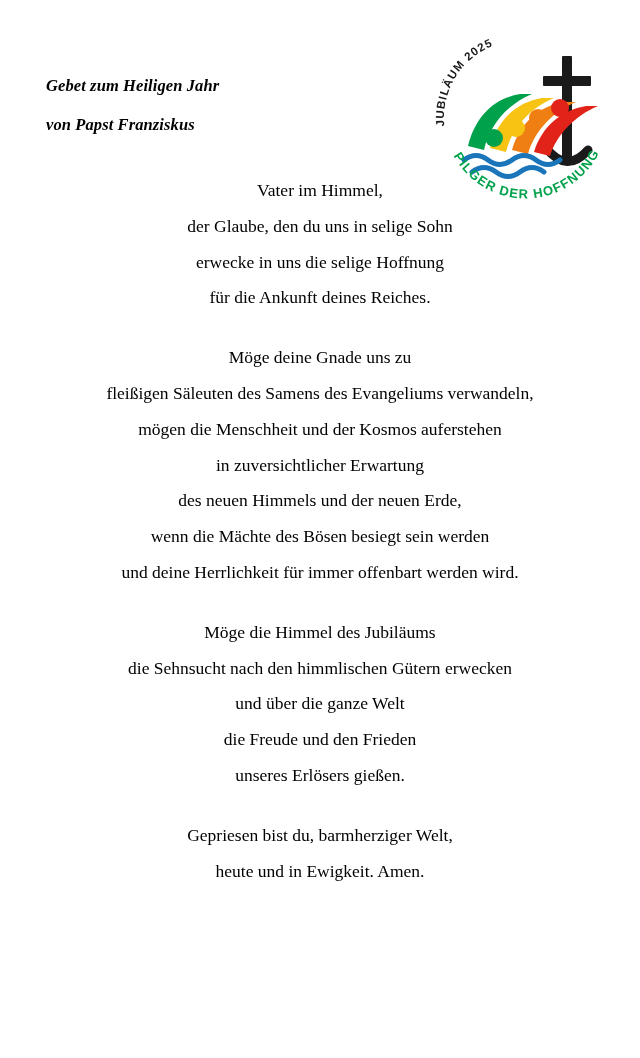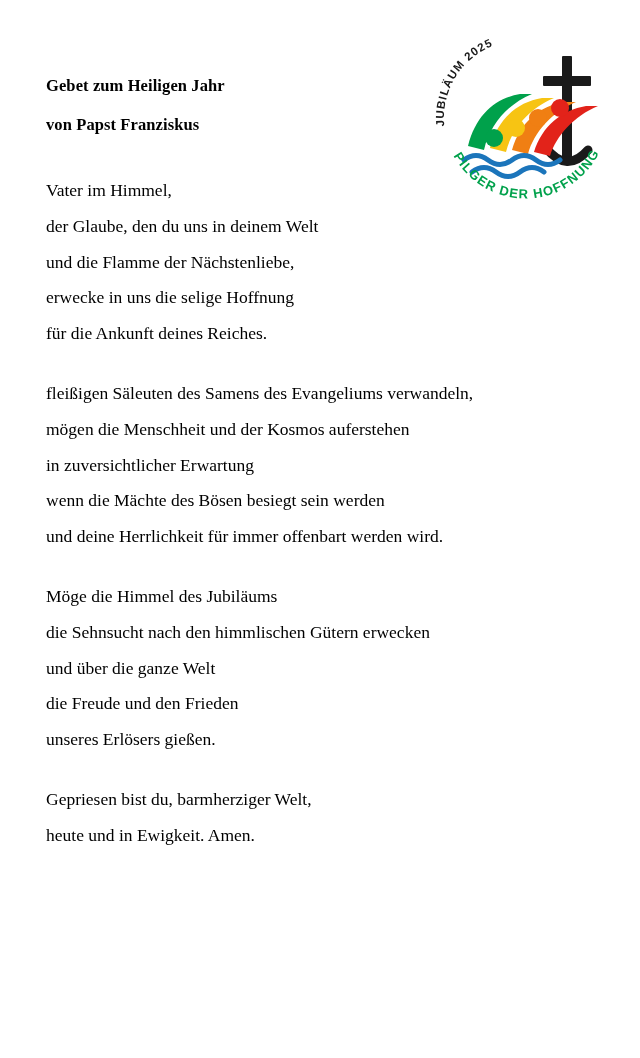--- a/index.html
+++ b/index.html
@@ -34,27 +34,29 @@
 
   .title-block {
     margin: 0;
   }
   .title-line {
     font-weight: bold;
     font-size: 16.5px;
     line-height: 1.0;
     letter-spacing: 0.1px;
     margin-bottom: 22px;
+    font-style: italic;
   }
   .title-line.second {
     margin-bottom: 40px;
   }
 
   .stanza {
     margin-bottom: 24px;
+    text-align: center;
   }
   .line {
     font-size: 17.5px;
     line-height: 35.8px;
     white-space: pre;
   }
 
   
   .stanza.first {
     margin-top: 2px;
@@ -108,30 +110,31 @@
     </svg>
   </div>
 
   <div class="title-block">
     <div class="title-line">Gebet zum Heiligen Jahr</div>
     <div class="title-line second">von Papst Franziskus</div>
   </div>
 
   <div class="stanza first">
     <div class="line">Vater im Himmel,</div>
-    <div class="line">der Glaube, den du uns in deinem Welt</div>
-    <div class="line">und die Flamme der Nächstenliebe,</div>
+    <div class="line">der Glaube, den du uns in selige Sohn</div>
     <div class="line">erwecke in uns die selige Hoffnung</div>
     <div class="line">für die Ankunft deines Reiches.</div>
   </div>
 
   <div class="stanza">
+    <div class="line">Möge deine Gnade uns zu</div>
     <div class="line">fleißigen Säleuten des Samens des Evangeliums verwandeln,</div>
     <div class="line">mögen die Menschheit und der Kosmos auferstehen</div>
     <div class="line">in zuversichtlicher Erwartung</div>
+    <div class="line">des neuen Himmels und der neuen Erde,</div>
     <div class="line">wenn die Mächte des Bösen besiegt sein werden</div>
     <div class="line">und deine Herrlichkeit für immer offenbart werden wird.</div>
   </div>
 
   <div class="stanza">
     <div class="line">Möge die Himmel des Jubiläums</div>
     <div class="line">die Sehnsucht nach den himmlischen Gütern erwecken</div>
     <div class="line">und über die ganze Welt</div>
     <div class="line">die Freude und den Frieden</div>
     <div class="line">unseres Erlösers gießen.</div>

